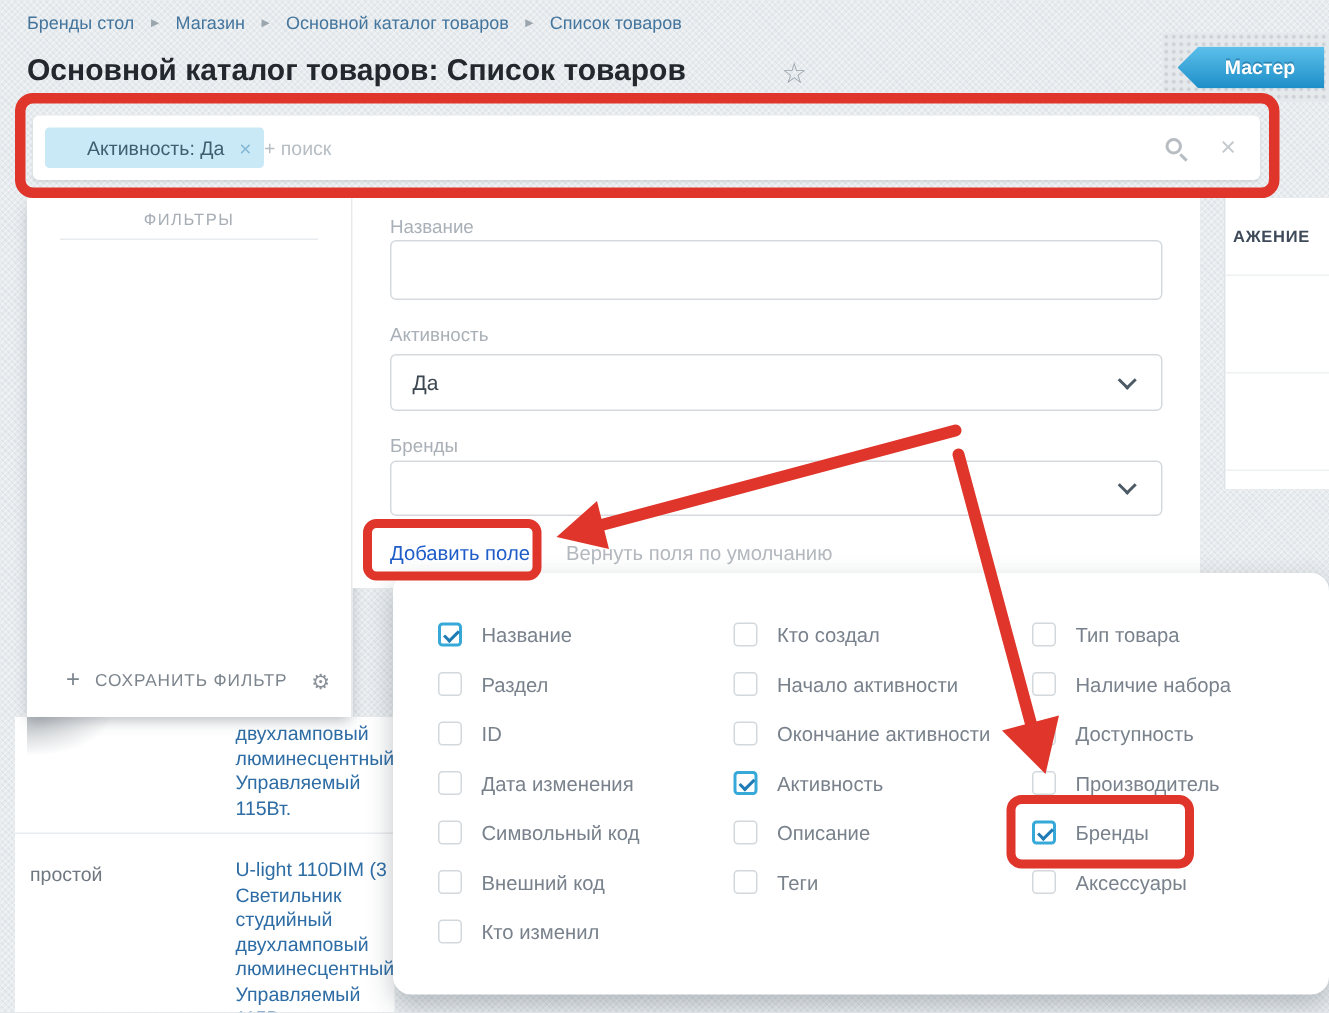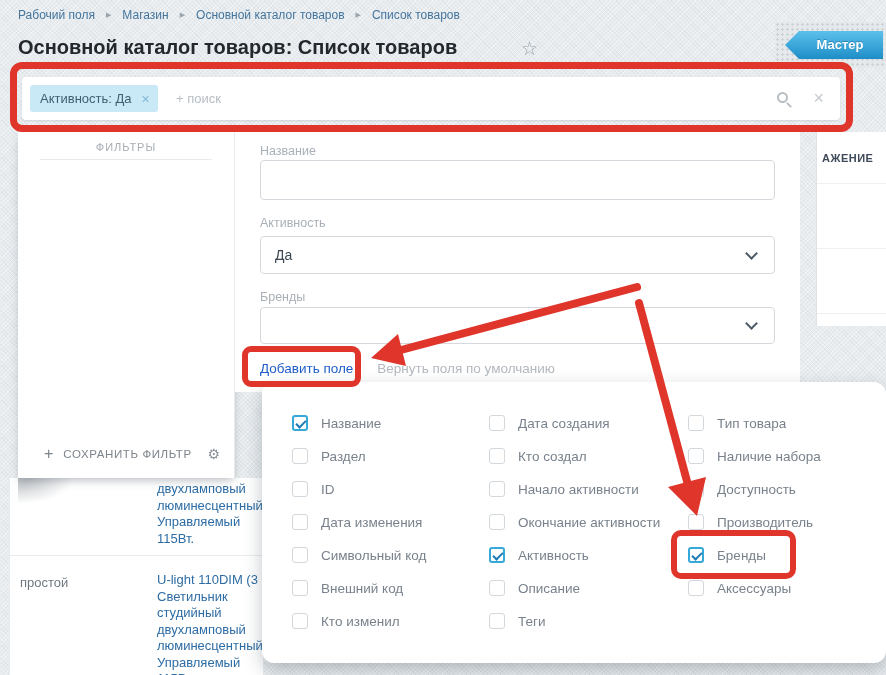--- a/index.html
+++ b/index.html
@@ -33,21 +33,21 @@
     color:#fff; font-size:13px; font-weight:bold; text-align:center; line-height:28px;
     padding-left:12px; cursor:pointer; text-shadow:0 -1px 0 rgba(0,60,100,.35);
   }
   
   .search-bar {
     position:absolute; left:22px; top:77px; width:818px; height:43px;
     background:#fff; border-radius:4px; box-shadow:0 1px 2px rgba(70,80,90,.15); z-index:6;
   }
   .filter-tag {
     position:absolute; left:8px; top:8px; height:27px; background:#c9e9f7; border-radius:3px;
-    display:flex; align-items:center; padding:0 8px 0 10px; cursor:pointer;
+    display:flex; align-items:center; padding:0 8px 0 28px; cursor:pointer;
   }
   .filter-tag-label { font-size:13px; color:#3f5f70; }
   .tag-close { margin-left:10px; color:#86b8d4; font-size:14px; cursor:pointer; line-height:1; }
   .tag-close::after { content:"×"; }
   .search-placeholder { position:absolute; left:154px; top:0; line-height:43px; font-size:13px; color:#b6bdc3; }
   .icon-search { position:absolute; right:52px; top:15px; width:11px; height:11px; border:2px solid #b7bdc2; border-radius:50%; cursor:pointer; }
   .icon-search::after { content:""; position:absolute; width:2px; height:6px; background:#b7bdc2; transform:rotate(-45deg); left:9px; top:8px; }
   .icon-clear { position:absolute; right:16px; top:0; line-height:43px; font-size:18px; color:#c3c9ce; cursor:pointer; }
   .icon-clear::after { content:"×"; }
   
@@ -105,21 +105,21 @@
   .anno-addfield { left:242px; top:346px; width:119px; height:41px; border-width:6px; border-radius:9px; }
   .anno-brands { left:671px; top:530px; width:125px; height:49px; border-width:6px; border-radius:10px; }
   .arrows { position:absolute; left:0; top:0; width:886px; height:675px; pointer-events:none; z-index:29; }
 </style>
 </head>
 <body>
 
 <div class="page">
 
   <div class="breadcrumb">
-    <span class="crumb">Рабочий поля</span>
+    <span class="crumb">Бренды стол</span>
     <span class="crumb-sep"></span>
     <span class="crumb">Магазин</span>
     <span class="crumb-sep"></span>
     <span class="crumb">Основной каталог товаров</span>
     <span class="crumb-sep"></span>
     <span class="crumb">Список товаров</span>
   </div>
 
   <div class="page-title">Основной каталог товаров: Список товаров</div>
   <span class="star"></span>
@@ -222,24 +222,20 @@
           <span class="fp-label">Внешний код</span>
         </div>
       <div class="fp-item">
           <span class="cb"></span>
           <span class="fp-label">Кто изменил</span>
         </div>
     </div>
     <div class="fp-col fp-col2">
       <div class="fp-item">
           <span class="cb"></span>
-          <span class="fp-label">Дата создания</span>
-        </div>
-      <div class="fp-item">
-          <span class="cb"></span>
           <span class="fp-label">Кто создал</span>
         </div>
       <div class="fp-item">
           <span class="cb"></span>
           <span class="fp-label">Начало активности</span>
         </div>
       <div class="fp-item">
           <span class="cb"></span>
           <span class="fp-label">Окончание активности</span>
         </div>

